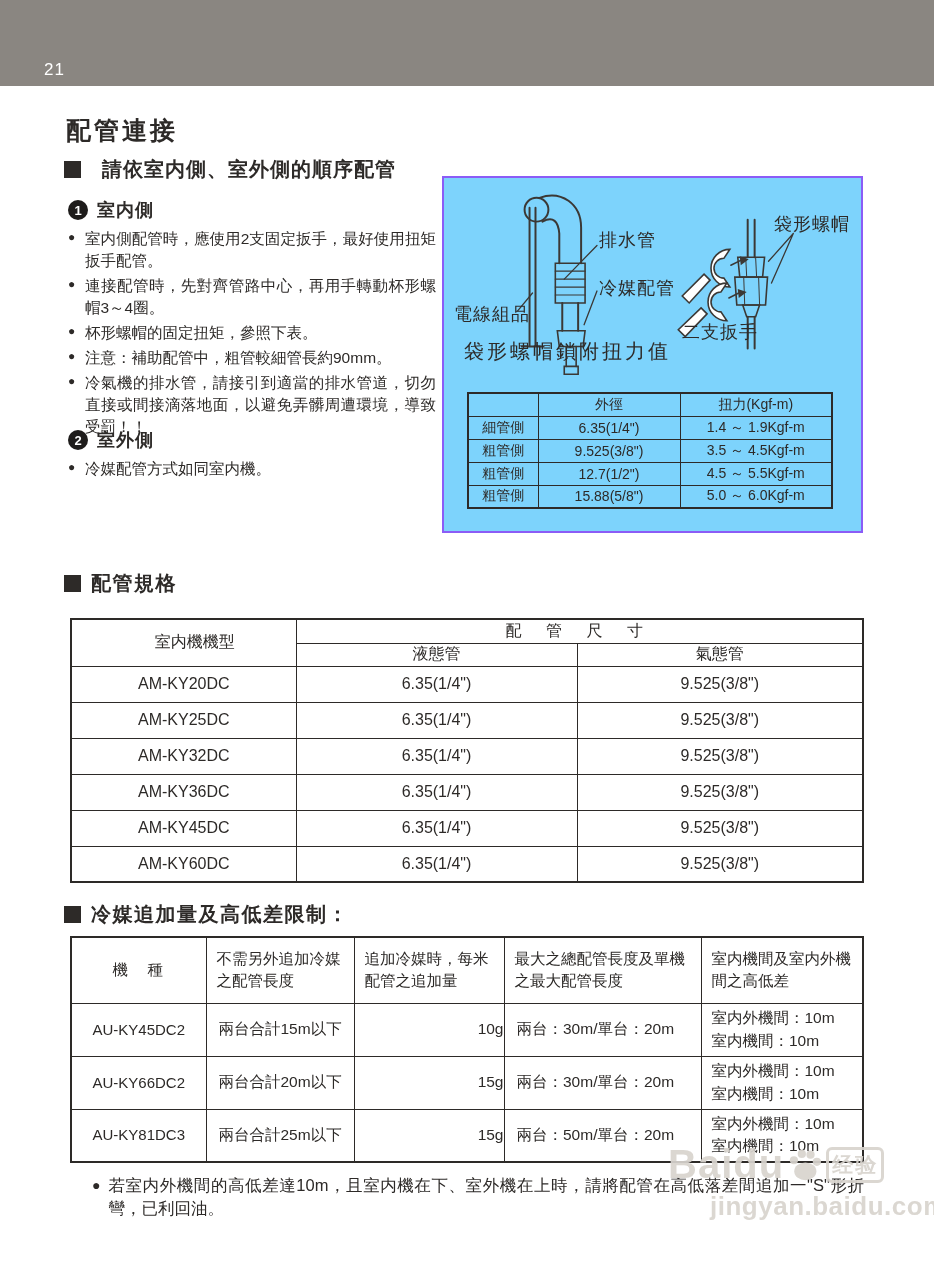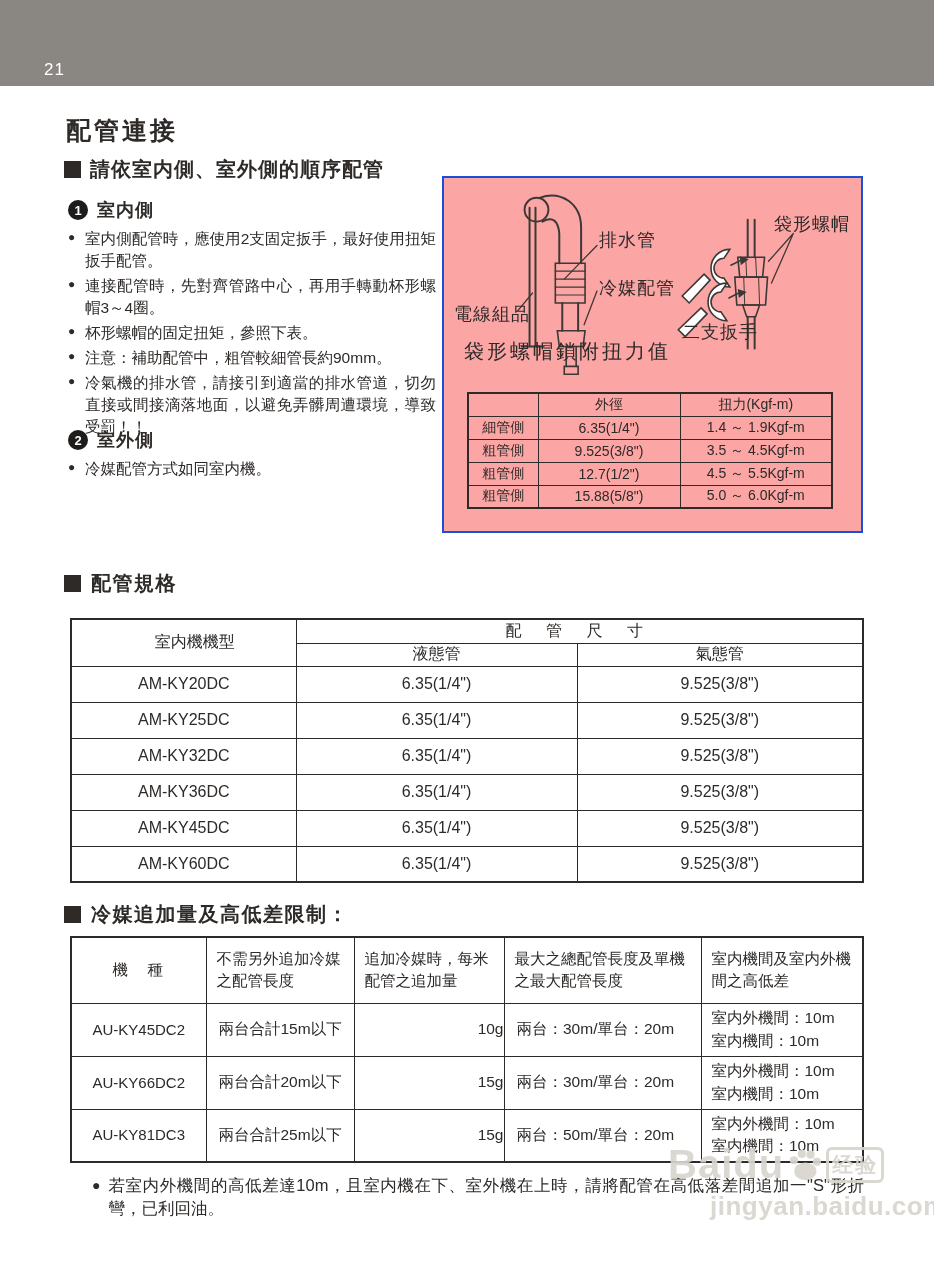--- a/index.html
+++ b/index.html
@@ -8,36 +8,36 @@
   .page { position:relative; width:934px; height:1280px; background:#ffffff; overflow:hidden; }
 
   
   .header-bar { position:absolute; left:0; top:0; width:934px; height:86px; background:#8a8681; }
   .page-num { position:absolute; left:44px; bottom:6px; font-size:17px; color:#ffffff; letter-spacing:1px; }
 
   
   .doc-title { position:absolute; left:66px; top:114px; font-size:25px; font-weight:bold; letter-spacing:3px; }
   .subtitle-row { position:absolute; left:64px; top:156px; display:flex; align-items:center; gap:9px; }
   .sq-marker { width:17px; height:17px; background:#2d2a28; flex:0 0 auto; }
-  .subtitle-text { font-size:20px; font-weight:bold; letter-spacing:1px; }
+  .subtitle-text { font-size:20px; font-weight:bold; letter-spacing:1px;margin-left:12px; }
 
   
   .num-section { position:absolute; left:68px; width:368px; }
   .num-head { display:flex; align-items:center; gap:9px; margin-bottom:6px; }
   .circle-num { width:20px; height:20px; border-radius:50%; background:#1e1c1b; color:#fff;
                 font-size:13px; font-weight:bold; display:flex; align-items:center; justify-content:center; flex:0 0 auto; }
   .num-title { font-size:18px; font-weight:bold; letter-spacing:1px; }
   .bullet-list { list-style:none; }
   .bullet-item { position:relative; padding-left:17px; font-size:15.5px; line-height:1.42;
                  margin-bottom:3px; text-align:justify; }
   .bullet-dot { position:absolute; left:0; top:1px; font-size:12px; }
 
   
   .diagram-box { position:absolute; left:442px; top:176px; width:421px; height:357px;
-                 border:2px solid #1d4ed8; background:#fca5a5;padding-left:16px; }
+                 border:2px solid #8b5cf6; background:#7dd3fc;padding-left:16px; }
   .diagram-art { position:absolute; left:0; top:0; width:100%; height:100%; }
   .dia-label { position:absolute; font-size:18px; letter-spacing:1px; white-space:nowrap; }
   .dia-caption { position:absolute; left:20px; top:160px; font-size:20px; letter-spacing:3px; white-space:nowrap; }
 
   
   table { border-collapse:collapse; table-layout:fixed; }
   td { border:1px solid #2d2a28; overflow:hidden; }
 
   
   .torque-table { position:absolute; left:23px; top:214px; width:366px; border:2px solid #2d2a28; }

